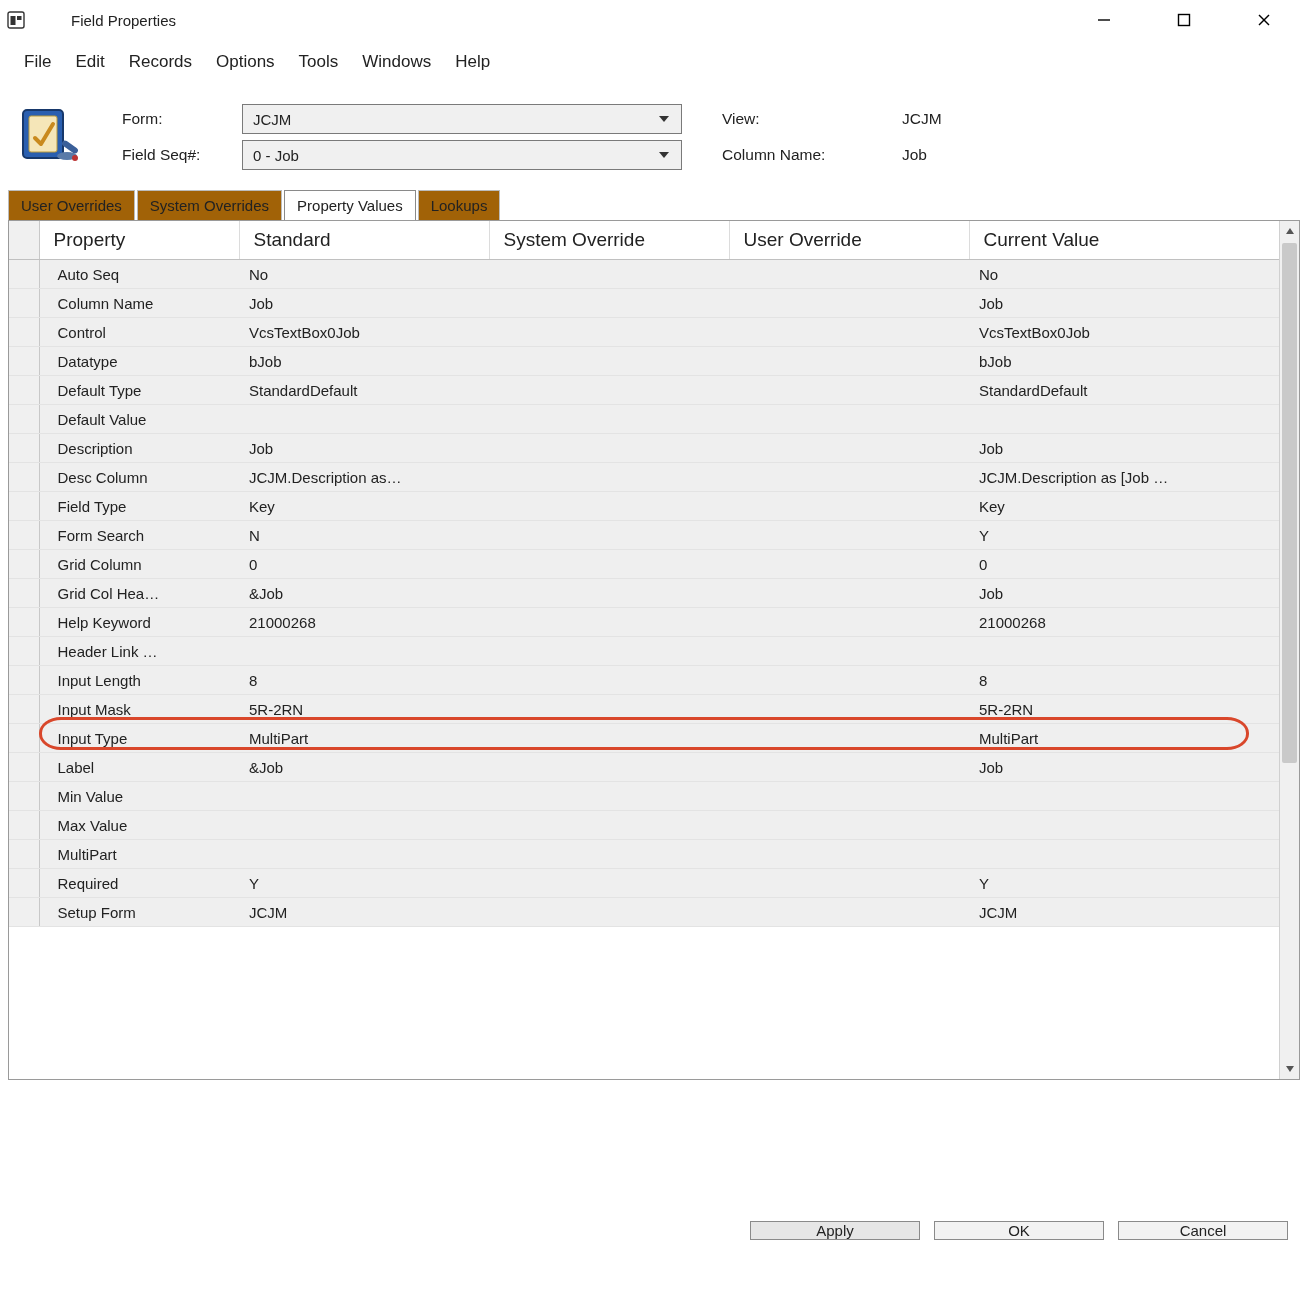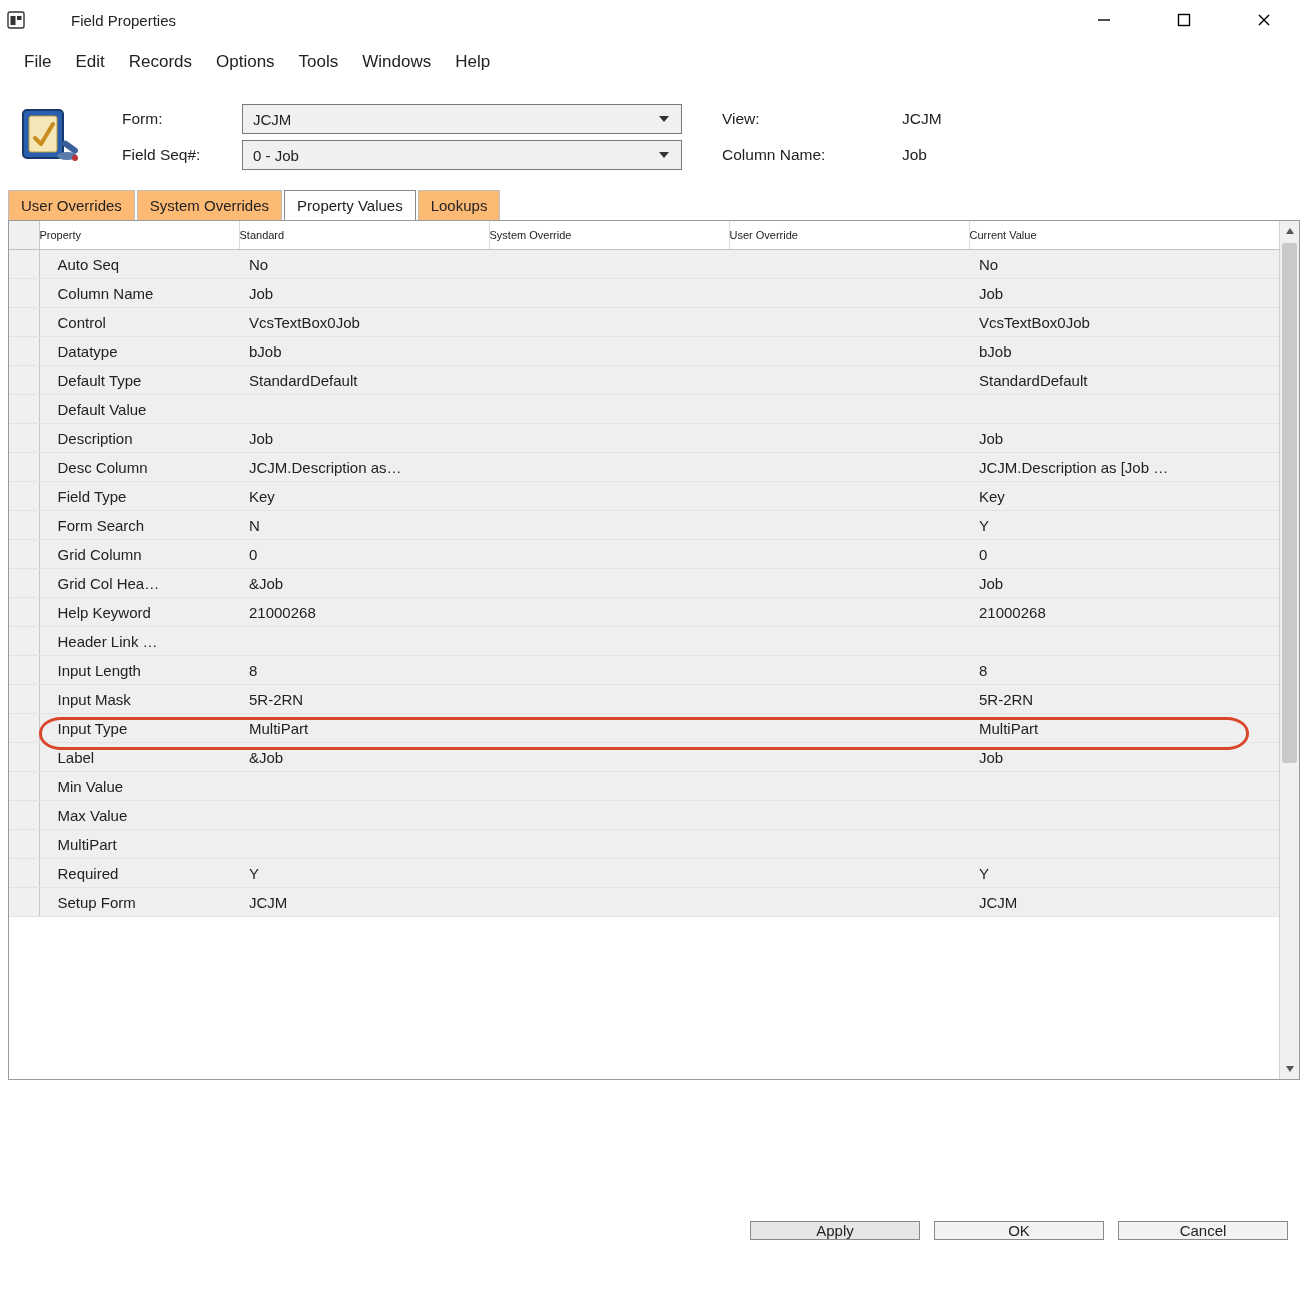--- a/index.html
+++ b/index.html
@@ -79,21 +79,21 @@
       display: flex;
       align-items: flex-end;
       padding-left: 8px;
       border-bottom: none;
     }
     .tab {
       padding: 6px 12px;
       font-size: 15px;
       border: 1px solid #bcbcbc;
       border-bottom: none;
-      background: #fdba74;
+      background: #a16207;
       margin-right: 2px;
       cursor: default;
     }
     .tab.active {
       background: #fff;
       position: relative;
       z-index: 2;
       border-color: #8a8a8a;
     }
 
@@ -112,22 +112,22 @@
       border-collapse: collapse;
       width: 100%;
       table-layout: fixed;
     }
     .grid th {
       text-align: left;
       font-weight: 400;
       background: #fff;
       border-bottom: 1px solid #c0c0c0;
       border-right: 1px solid #dcdcdc;
-      padding: 8px 0;
-      font-size: 11px;
+      padding: 8px 14px;
+      font-size: 19px;
     }
     .grid td {
       padding: 5.5px 10px;
       background: #efefef;
       border-bottom: 1px solid #e3e3e3;
       font-size: 15px;
       white-space: nowrap;
       overflow: hidden;
       text-overflow: ellipsis;
     }

